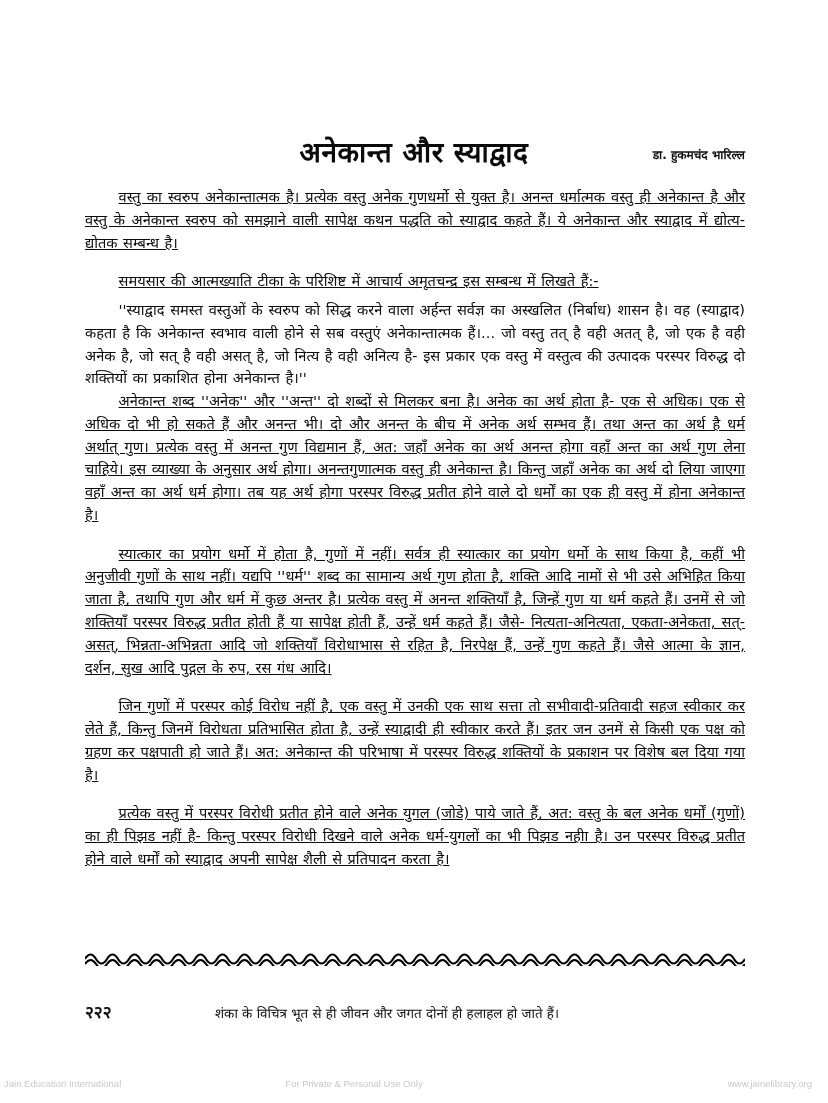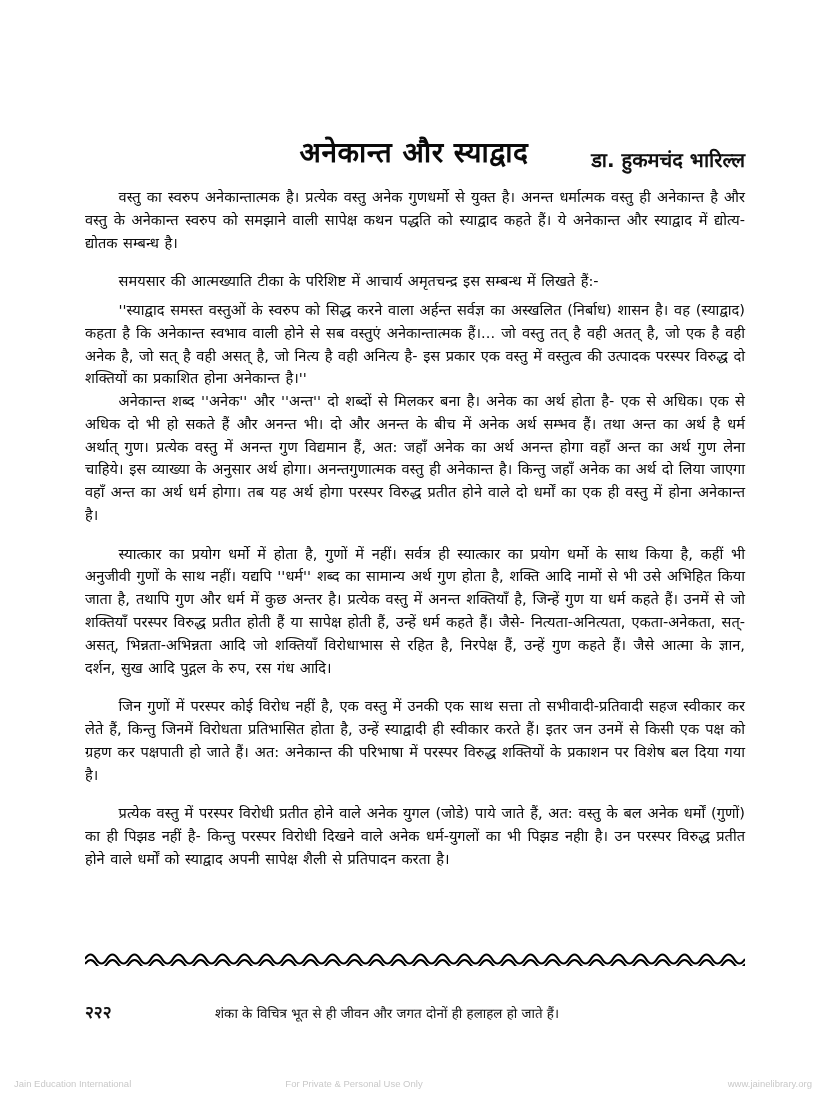--- a/index.html
+++ b/index.html
@@ -32,21 +32,21 @@
     margin-top: 36px;
   }
 
   
   .byline {
     position: absolute;
     top: 146px;
     left: 0;
     width: 745px;
     text-align: right;
-    font-size: 20px;
+    font-size: 12px;
     font-weight: 700;
     color: #111111;
   }
 
   
   .body-col {
     position: absolute;
     top: 186px;
     left: 85px;
     width: 660px;
@@ -55,20 +55,21 @@
   p.para {
     margin: 0;
     padding: 0;
     text-align: justify;
     text-justify: inter-word;
     font-size: 14.6px;
     line-height: 1.56;
     text-indent: 2.3em;
     color: #0b0b0b;
     word-spacing: 0.06em;
+    text-decoration: underline;
   }
   p.para + p.para {
     margin-top: 16px;
   }
   p.quote {
     margin: 6px 0 0 0;
     padding: 0;
     text-align: justify;
     font-size: 14.6px;
     line-height: 1.56;
@@ -117,21 +118,21 @@
     width: 828px;
     height: 22px;
     display: flex;
     align-items: center;
     font-family: "Liberation Sans", sans-serif;
     font-size: 9.5px;
     color: #c9c9c9;
   }
   .lib-left {
     position: absolute;
-    left: 14px;
+    left: 4px;
   }
   .lib-center {
     position: absolute;
     left: 0;
     width: 708px;
     text-align: center;
   }
   .lib-right {
     position: absolute;
     right: 16px;

